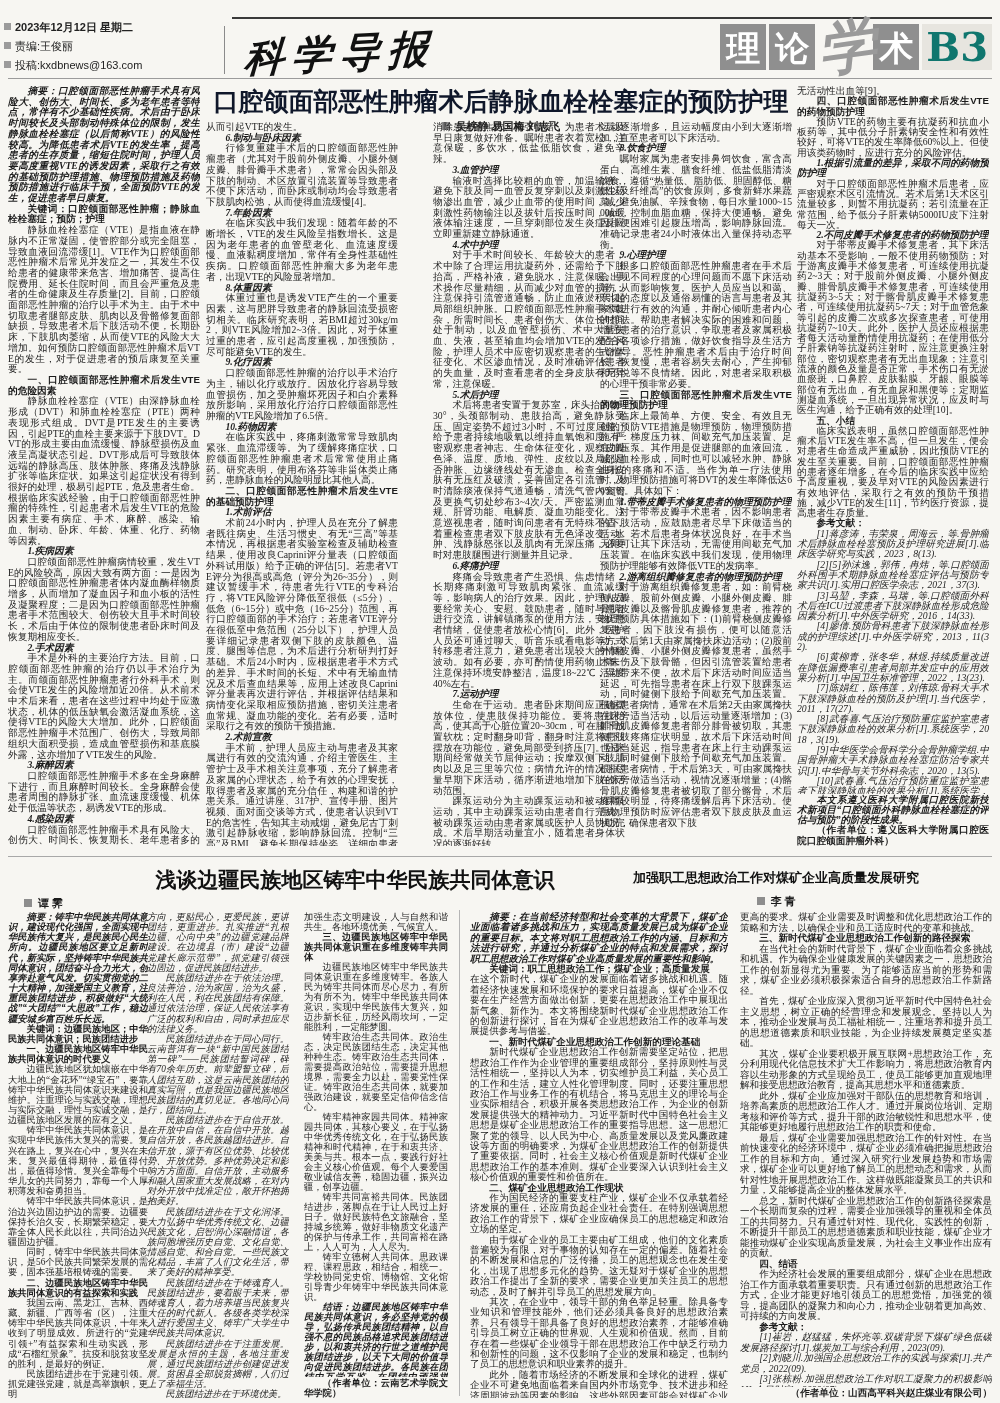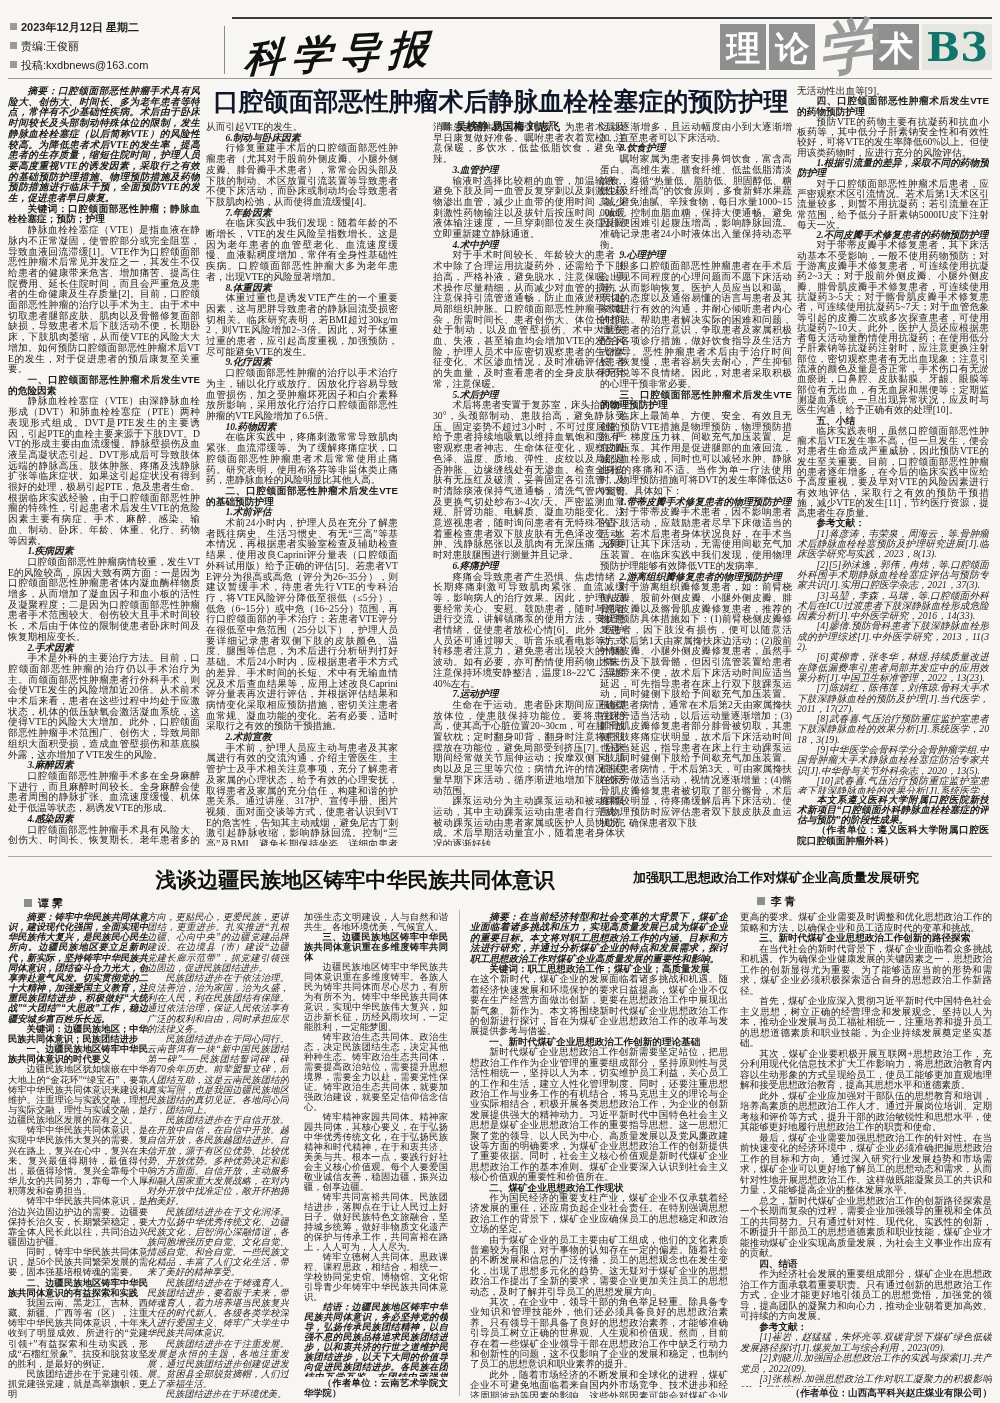--- a/index.html
+++ b/index.html
@@ -1,19 +1,19 @@
 <!DOCTYPE html>
 <html><head>
 <meta charset="utf-8">
 <style>
   html,body{margin:0;padding:0;background:#9a9a9a;}
   .page{position:relative;width:1000px;height:1403px;margin:0 auto;background:#f7f6f2;
         font-family:"Liberation Serif",serif;color:#1c1c1c;overflow:hidden;}
   
-  .hdr-info{position:absolute;left:10px;top:18px;width:200px;font-family:"Liberation Sans",sans-serif;
+  .hdr-info{position:absolute;left:4px;top:18px;width:200px;font-family:"Liberation Sans",sans-serif;
             font-size:11px;line-height:19px;color:#222;}
   .hdr-info .row{white-space:nowrap;}
   .hdr-info .row:first-child{font-weight:bold;}
   .sq{display:inline-block;width:7px;height:7px;background:#9b9b9b;margin-right:4px;vertical-align:1px;}
   .hdr-vline{position:absolute;left:224px;top:26px;width:1px;height:48px;background:#8b8b8b;}
   .hdr-topline{position:absolute;left:232px;top:17px;width:760px;height:2px;background:#3a3a3a;}
   .masthead{position:absolute;left:244px;top:26px;font-size:40px;font-weight:900;font-style:italic;
             font-family:"DejaVu Serif",serif;letter-spacing:8px;transform:rotate(-3deg) skewX(-6deg);color:#111;}
   .section-box{position:absolute;right:8px;top:24px;display:flex;align-items:center;gap:3px;}
   .zi{display:inline-block;width:46px;height:46px;background:#8f8f8f;color:#fff;font-size:34px;

